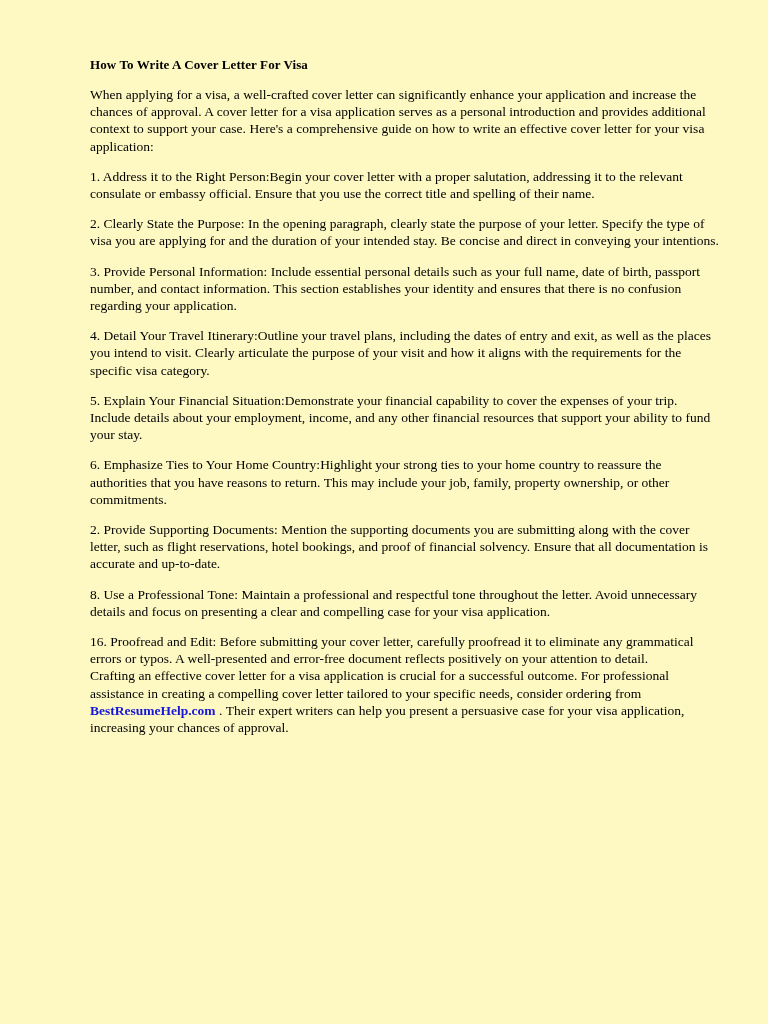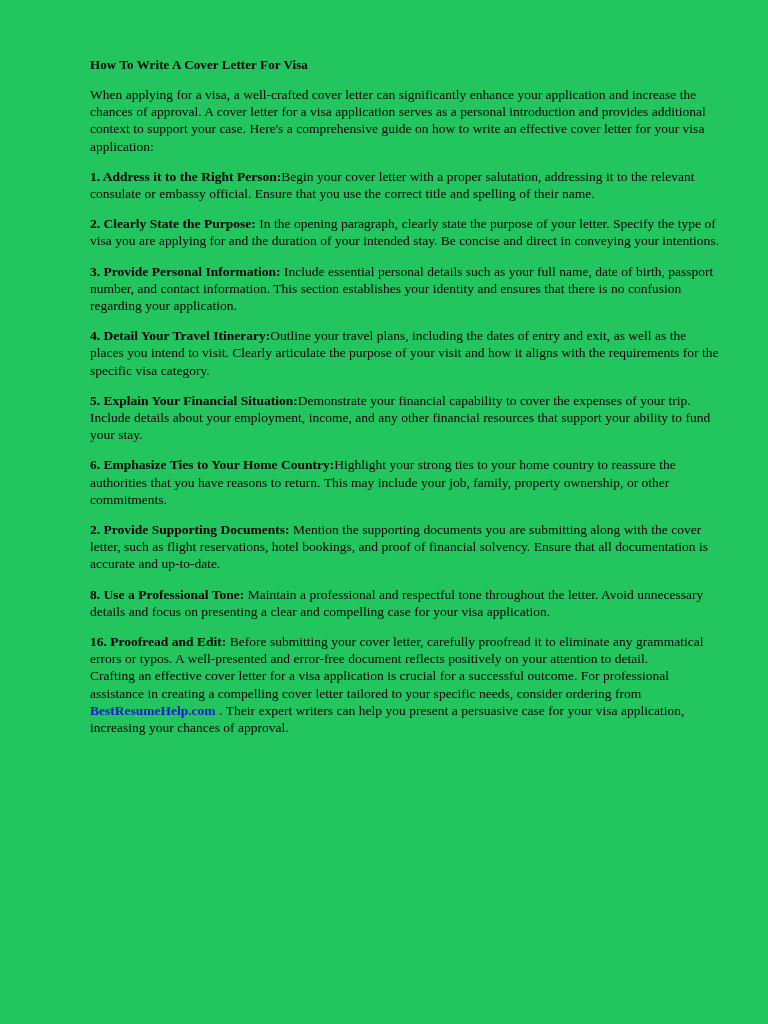--- a/index.html
+++ b/index.html
@@ -12,21 +12,21 @@
     height: 1024px;
     background: #ffffff;
     font-family: "Liberation Serif", "DejaVu Serif", serif;
     color: #000000;
     overflow: hidden;
   }
   .page {
     position: relative;
     width: 768px;
     height: 1024px;
-    background: #22c55e;
+    background: #fef9c3;
     box-sizing: border-box;
     padding: 56px 20px 0 90px;
   }
   .doc-title {
     font-size: 13px;
     font-weight: bold;
     line-height: 17px;
     margin: 0 0 13px 0;
     letter-spacing: 0.1px;
   }
@@ -38,21 +38,21 @@
     max-width: 630px;
     word-spacing: 0.1px;
   }
   .para:last-child {
     margin-bottom: 0;
   }
   .lead {
     max-width: 628px;
   }
   .step-label {
-    font-weight: bold;
+    font-weight: normal;
     text-align: right;
   }
   .link {
     color: #1616d8;
     font-weight: bold;
     text-decoration: none;
   }
   .sp {
     white-space: pre;
   }

